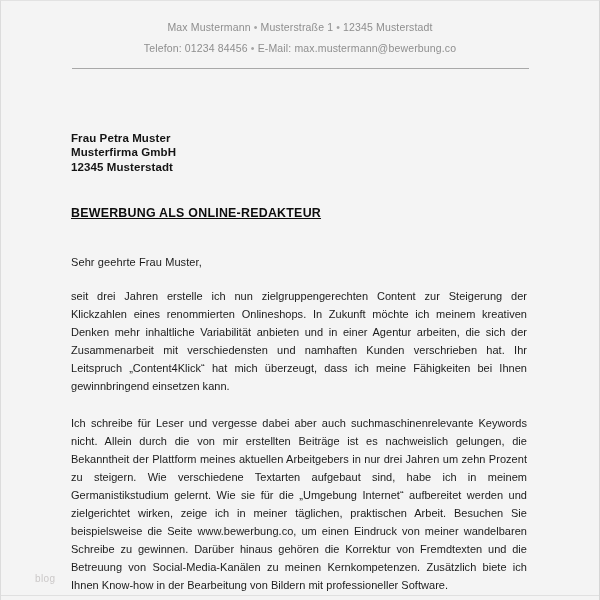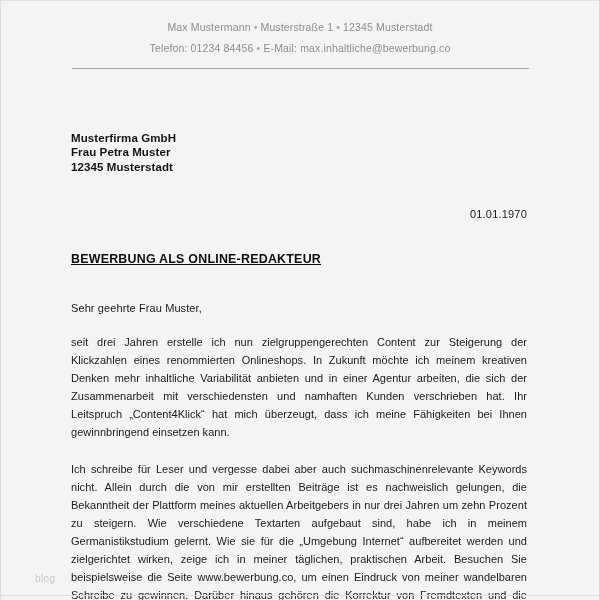--- a/index.html
+++ b/index.html
@@ -121,34 +121,33 @@
 </head>
 <body>
 
 <div class="page">
 
   <div class="letterhead">
     <div class="letterhead-line">
       <span>Max Mustermann</span><span class="sep">•</span><span>Musterstraße 1</span><span class="sep">•</span><span>12345 Musterstadt</span>
     </div>
     <div class="letterhead-line">
-      <span>Telefon: 01234 84456</span><span class="sep">•</span><span>E-Mail: max.inhaltliche@bewerbung.co</span>
+      <span>Telefon: 01234 84456</span><span class="sep">•</span><span>E-Mail: max.mustermann@bewerbung.co</span>
     </div>
     <div class="header-rule"></div>
   </div>
 
   <div class="content">
 
     <div class="recipient">
+      <div>Frau Petra Muster</div>
       <div>Musterfirma GmbH</div>
-      <div>Frau Petra Muster</div>
       <div>12345 Musterstadt</div>
     </div>
 
-    <div class="date">01.01.1970</div>
 
     <div class="subject">BEWERBUNG ALS ONLINE-REDAKTEUR</div>
 
     <div class="salutation">Sehr geehrte Frau Muster,</div>
 
     <p class="para">seit drei Jahren erstelle ich nun zielgruppengerechten Content zur Steigerung der Klickzahlen eines renommierten Onlineshops. In Zukunft möchte ich meinem kreativen Denken mehr inhaltliche Variabilität anbieten und in einer Agentur arbeiten, die sich der Zusammenarbeit mit verschiedensten und namhaften Kunden verschrieben hat. Ihr Leitspruch „Content4Klick“ hat mich überzeugt, dass ich meine Fähigkeiten bei Ihnen gewinnbringend einsetzen kann.</p>
     <p class="para">Ich schreibe für Leser und vergesse dabei aber auch suchmaschinenrelevante Keywords nicht. Allein durch die von mir erstellten Beiträge ist es nachweislich gelungen, die Bekanntheit der Plattform meines aktuellen Arbeitgebers in nur drei Jahren um zehn Prozent zu steigern. Wie verschiedene Textarten aufgebaut sind, habe ich in meinem Germanistikstudium gelernt. Wie sie für die „Umgebung Internet“ aufbereitet werden und zielgerichtet wirken, zeige ich in meiner täglichen, praktischen Arbeit. Besuchen Sie beispielsweise die Seite www.bewerbung.co, um einen Eindruck von meiner wandelbaren Schreibe zu gewinnen. Darüber hinaus gehören die Korrektur von Fremdtexten und die Betreuung von Social-Media-Kanälen zu meinen Kernkompetenzen. Zusätzlich biete ich Ihnen Know-how in der Bearbeitung von Bildern mit professioneller Software.</p>
 
   </div>
 

